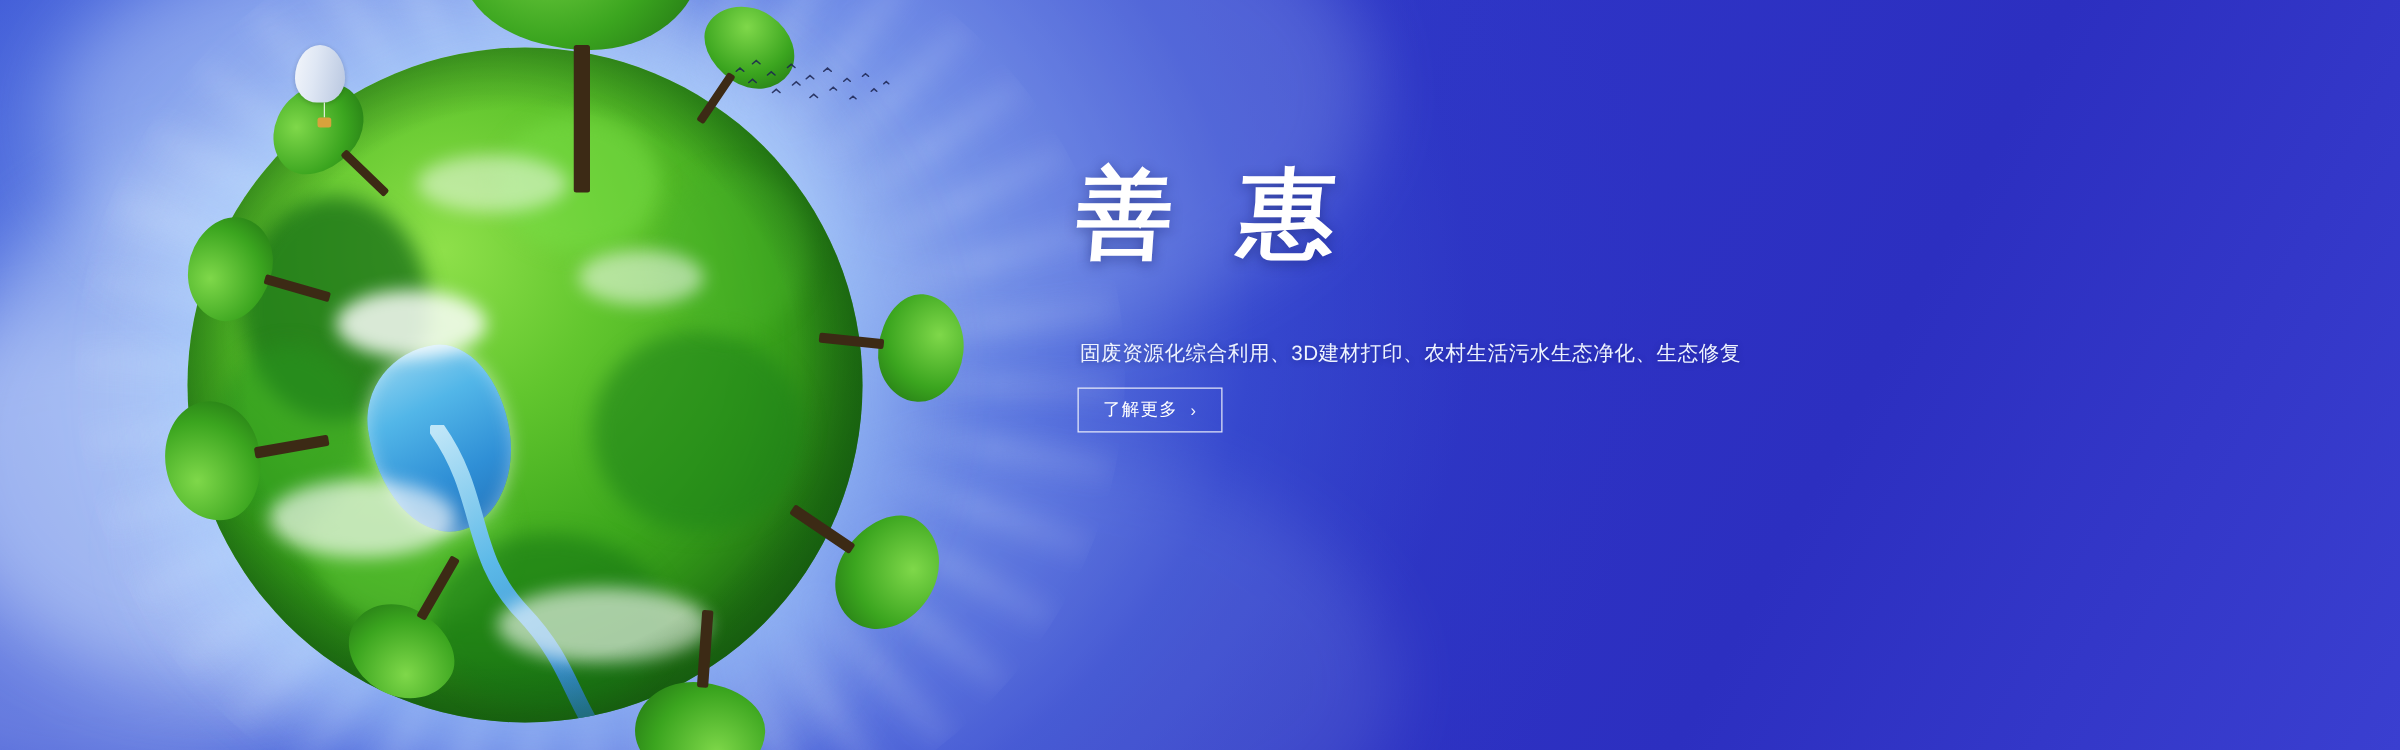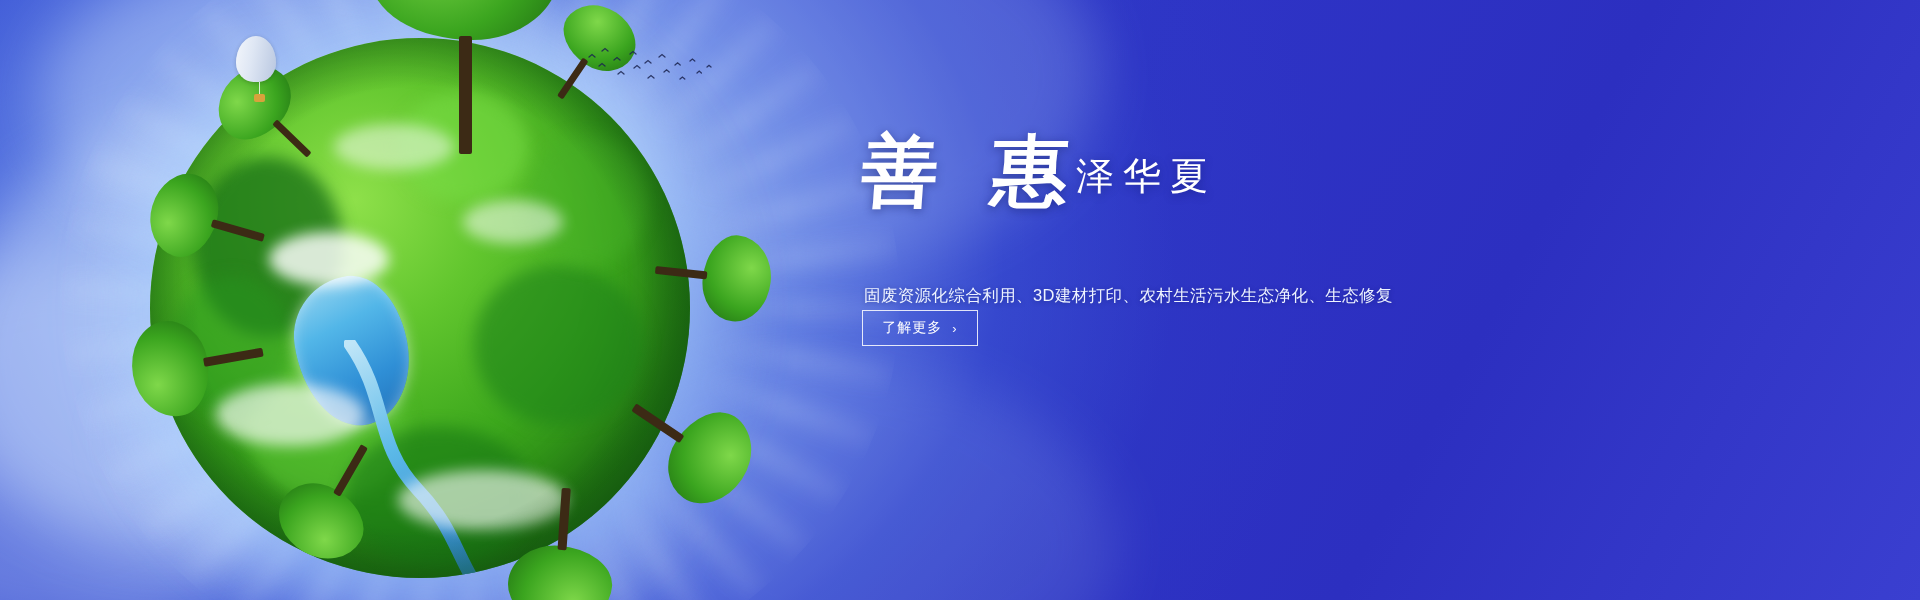--- a/index.html
+++ b/index.html
@@ -190,21 +190,20 @@
     font-size:25px; letter-spacing:7px; color:#ffffff;
     text-shadow:0 1px 6px rgba(10,20,90,.4);
     white-space:nowrap;
   }
 
   .desc {
     position:absolute; left:2px; top:272px;
     font-size:16.5px; letter-spacing:.4px; color:#eef3ff;
     text-shadow:0 1px 5px rgba(10,20,90,.4);
     white-space:nowrap;
-    margin-top:13px;
   }
 
   .cta {
     position:absolute; left:0; top:310px;
     display:inline-flex; align-items:center; justify-content:center;
     gap:10px;
     width:116px; height:36px;
     border:1px solid rgba(255,255,255,.85);
     background:transparent;
     color:#ffffff;
@@ -328,21 +327,20 @@
       <path d="M122 22 l2 -1.7 l2 1.7"></path>
     </g>
   </svg>
 
   <div class="content">
 
     <div class="headline">
       <span class="hl-big">善</span>
       <span class="hl-gap"></span>
       <span class="hl-big">惠</span>
-      <span class="hl-sm">泽华夏</span>
     </div>
 
 
     <div class="desc">固废资源化综合利用、3D建材打印、农村生活污水生态净化、生态修复</div>
 
     <button class="cta">
       <span>了解更多</span>
       <span class="chev">›</span>
     </button>
 

